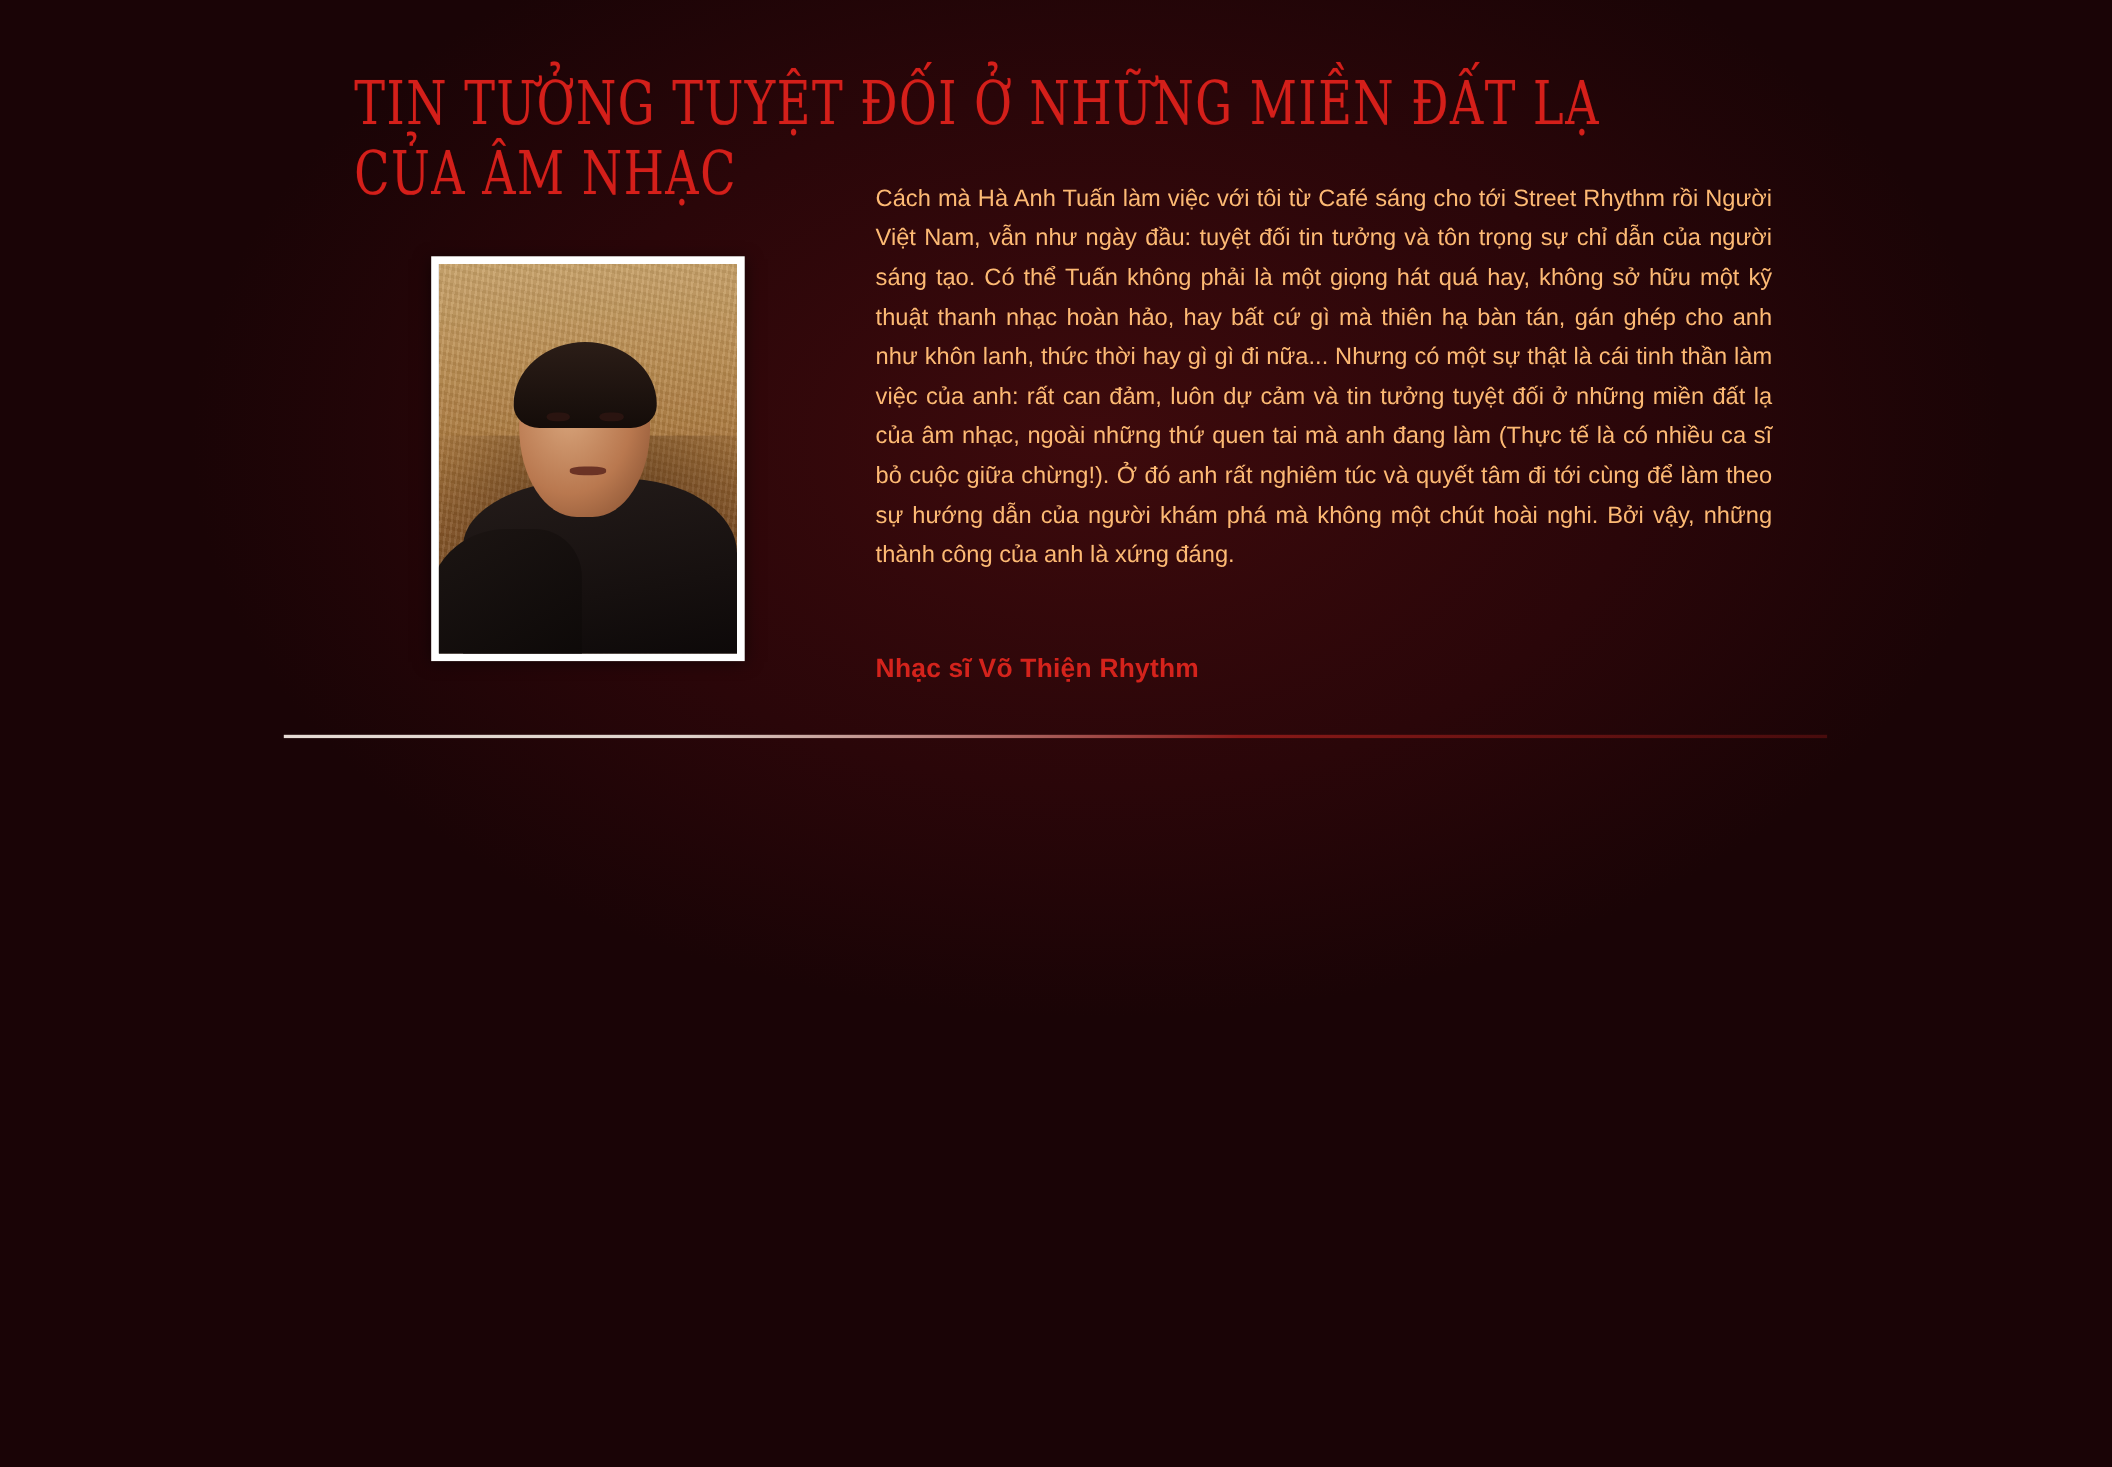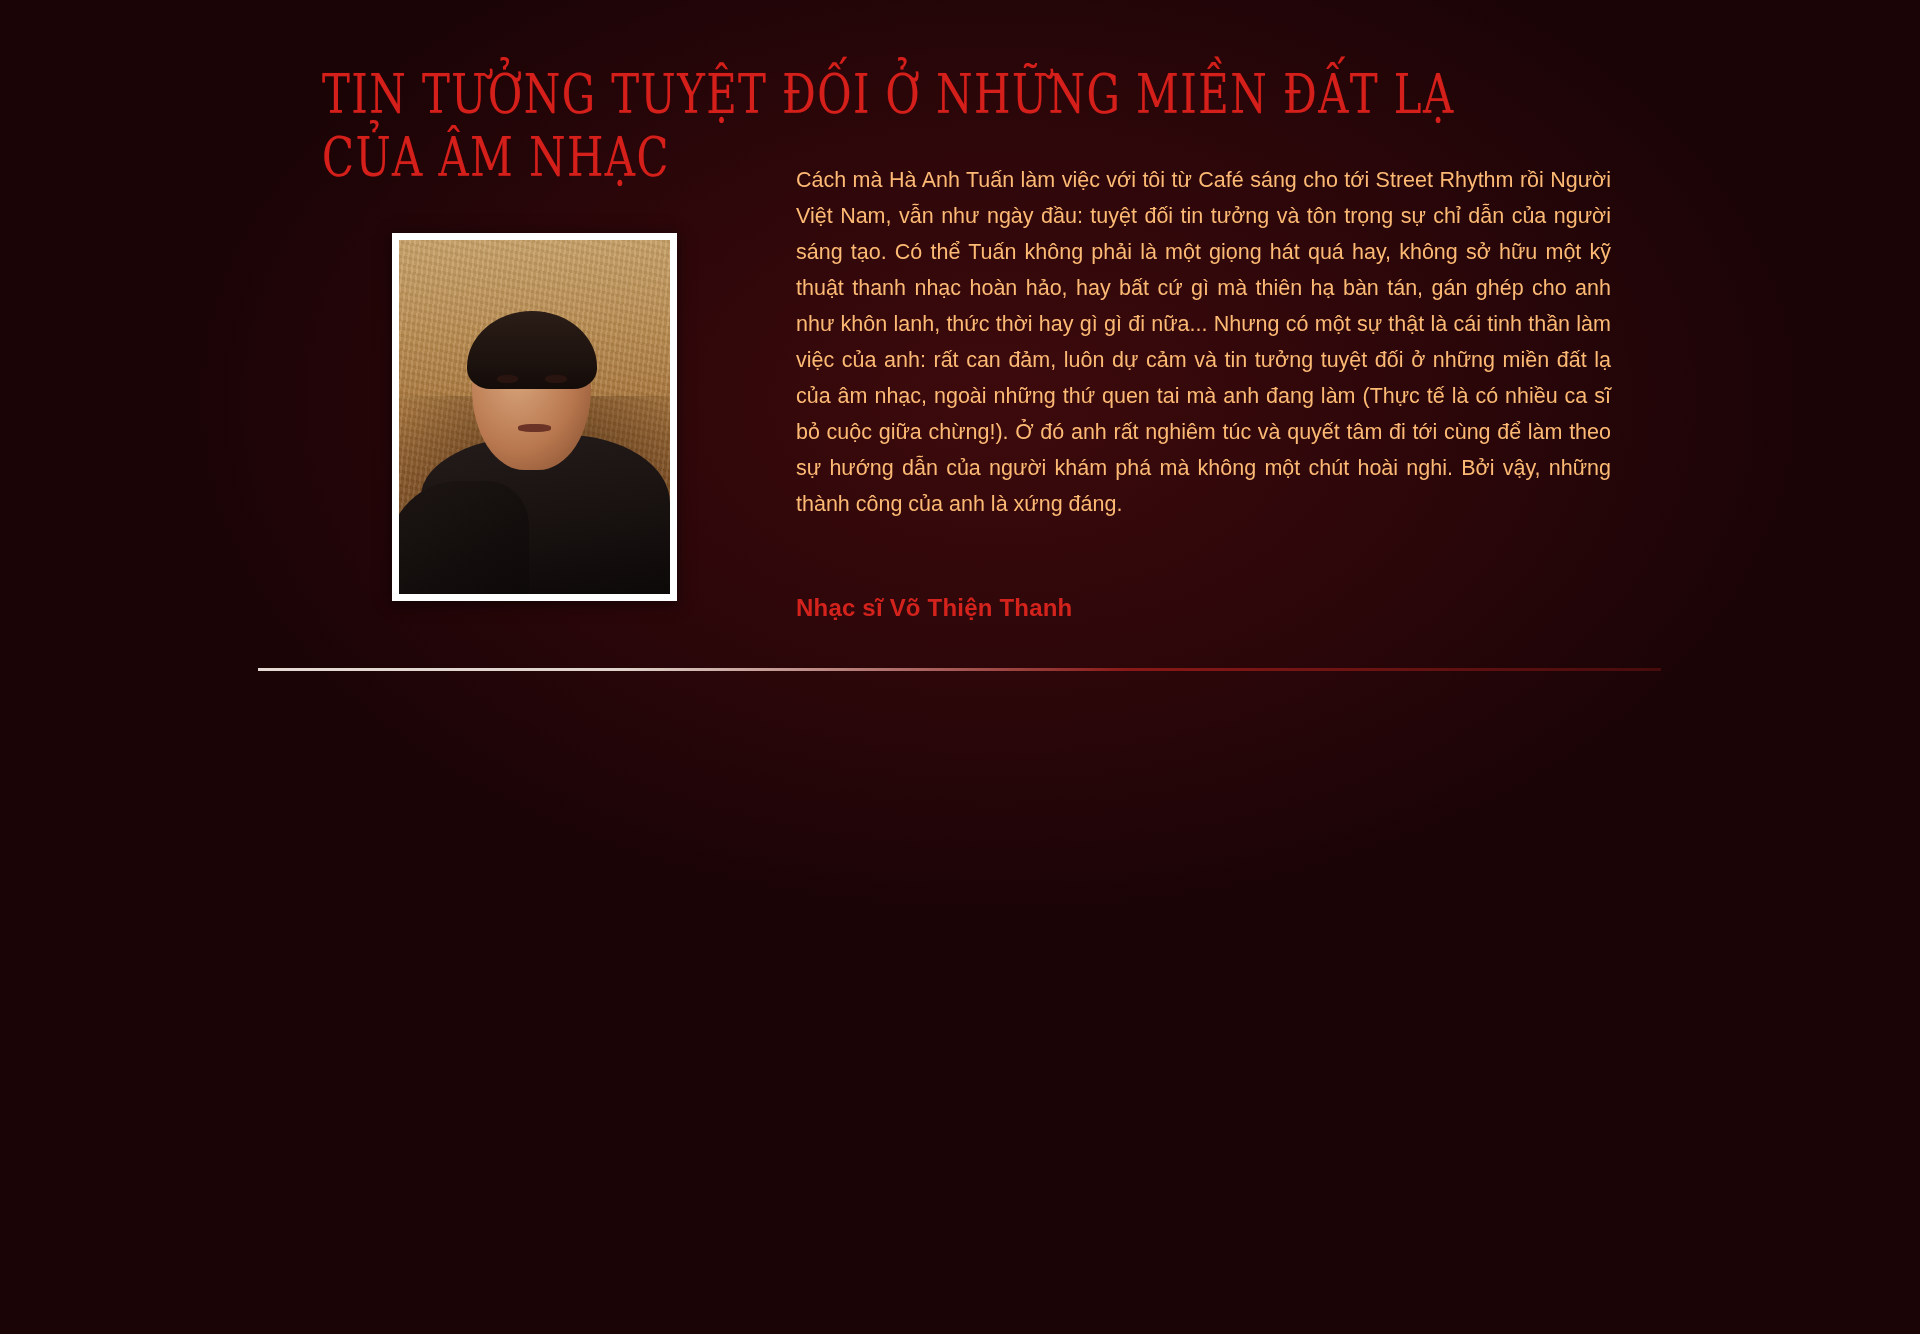--- a/index.html
+++ b/index.html
@@ -179,21 +179,21 @@
         <div class="p1-head"></div>
         <div class="p1-hair"></div>
         <div class="p1-eye-l"></div>
         <div class="p1-eye-r"></div>
         <div class="p1-mouth"></div>
       </div>
     </div>
 
     <p class="body-col b1">Cách mà Hà Anh Tuấn làm việc với tôi từ Café sáng cho tới Street Rhythm rồi Người Việt Nam, vẫn như ngày đầu: tuyệt đối tin tưởng và tôn trọng sự chỉ dẫn của người sáng tạo. Có thể Tuấn không phải là một giọng hát quá hay, không sở hữu một kỹ thuật thanh nhạc hoàn hảo, hay bất cứ gì mà thiên hạ bàn tán, gán ghép cho anh như khôn lanh, thức thời hay gì gì đi nữa... Nhưng có một sự thật là cái tinh thần làm việc của anh: rất can đảm, luôn dự cảm và tin tưởng tuyệt đối ở những miền đất lạ của âm nhạc, ngoài những thứ quen tai mà anh đang làm (Thực tế là có nhiều ca sĩ bỏ cuộc giữa chừng!). Ở đó anh rất nghiêm túc và quyết tâm đi tới cùng để làm theo sự hướng dẫn của người khám phá mà không một chút hoài nghi. Bởi vậy, những thành công của anh là xứng đáng.</p>
 
-    <div class="credit c1">Nhạc sĩ Võ Thiện Thanh</div>
+    <div class="credit c1">Nhạc sĩ Võ Thiện Rhythm</div>
   </div>
 
   <div class="divider"></div>
 
   <div class="section sec2">
 
     
 
     
 

